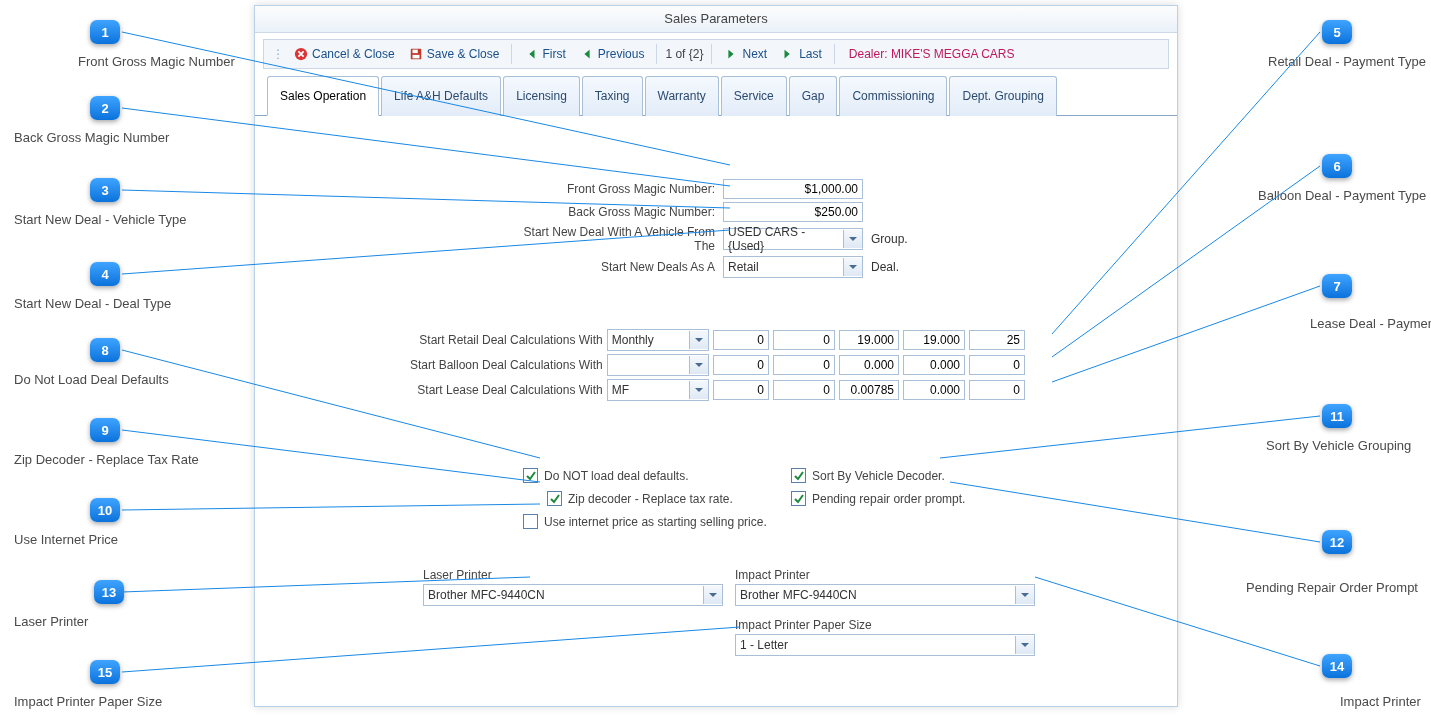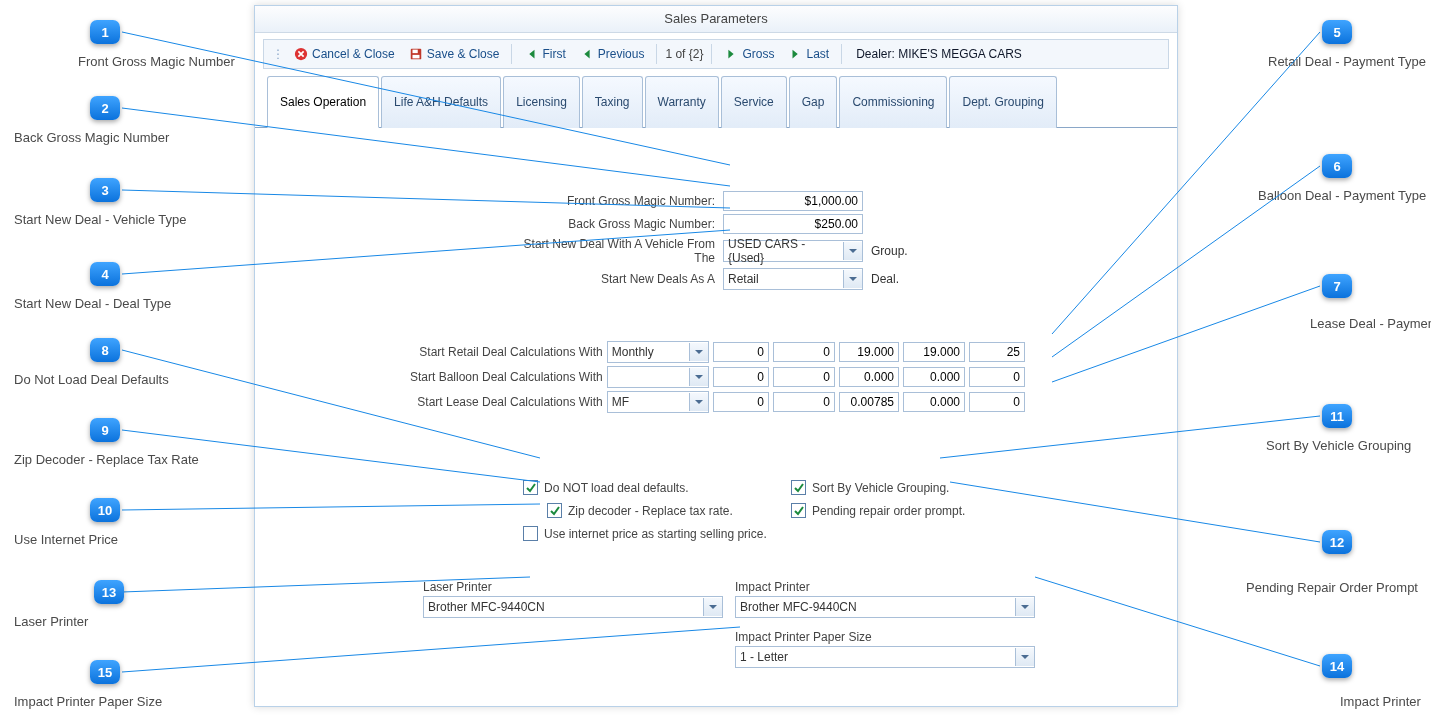--- a/index.html
+++ b/index.html
@@ -52,30 +52,30 @@
   .tbtn {
     display: flex;
     align-items: center;
     gap: 4px;
     padding: 0 4px;
     height: 22px;
     cursor: pointer;
   }
   .sep { width:1px; height:20px; background:#c9d7e6; margin:0 2px; }
   .icon { width:14px; height:14px; display:inline-block; }
-  .dealer { color:#0f172a; padding:0 6px; }
+  .dealer { color:#be185d; padding:0 6px; }
 
   .tabs {
     display:flex;
     gap: 2px;
     padding: 0 12px;
     border-bottom: 1px solid #8aa7c8;
   }
   .tab {
-    padding: 18px 12px;
+    padding: 12px 12px;
     background: linear-gradient(#f5f9ff, #e2ecf8);
     border: 1px solid #a9bfd8;
     border-bottom: none;
     border-radius: 3px 3px 0 0;
     color: #2a4a6f;
     cursor: pointer;
     position: relative;
     top: 1px;
   }
   .tab.active {
@@ -188,21 +188,21 @@
           </svg></span>
       <span>Previous</span>
     </div>
     <span class="sep"></span>
     <span style="color:#444;">1 of {2}</span>
     <span class="sep"></span>
     <div class="tbtn">
       <span class="icon"><svg viewBox="0 0 16 16">
             <path d="M5 3l6 5-6 5z" fill="#1b8a3d"></path>
           </svg></span>
-      <span>Gross</span>
+      <span>Next</span>
     </div>
     <div class="tbtn">
       <span class="icon"><svg viewBox="0 0 16 16">
             <path d="M12 3v10M4 3l6 5-6 5z" fill="#1b8a3d"></path>
           </svg></span>
       <span>Last</span>
     </div>
     <span class="sep"></span>
     <span class="dealer">Dealer: MIKE'S MEGGA CARS</span>
   </div>
@@ -333,21 +333,21 @@
       </div>
     </div>
 
     <div style="position:absolute; left:536px; top:352px;">
       <div class="chk">
         <span class="chkbox checked">
             <svg width="10" height="10" viewBox="0 0 10 10">
               <path d="M1 5l3 3 5-7" stroke="#1b8a3d" stroke-width="2" fill="none"></path>
             </svg>
           </span>
-        <span>Sort By Vehicle Grouping.</span>
+        <span>Sort By Vehicle Decoder.</span>
       </div>
       <div class="chk" style="margin-top:8px;">
         <span class="chkbox checked">
             <svg width="10" height="10" viewBox="0 0 10 10">
               <path d="M1 5l3 3 5-7" stroke="#1b8a3d" stroke-width="2" fill="none"></path>
             </svg>
           </span>
         <span>Pending repair order prompt.</span>
       </div>
     </div>

